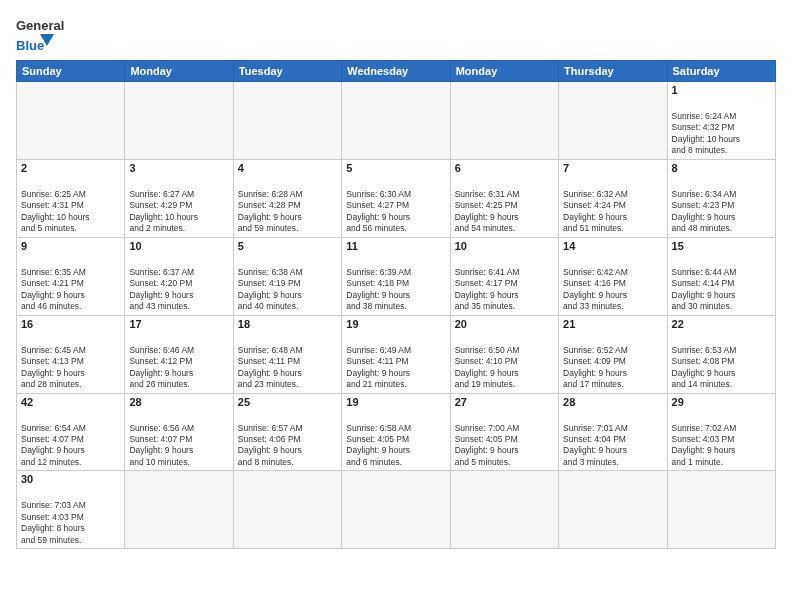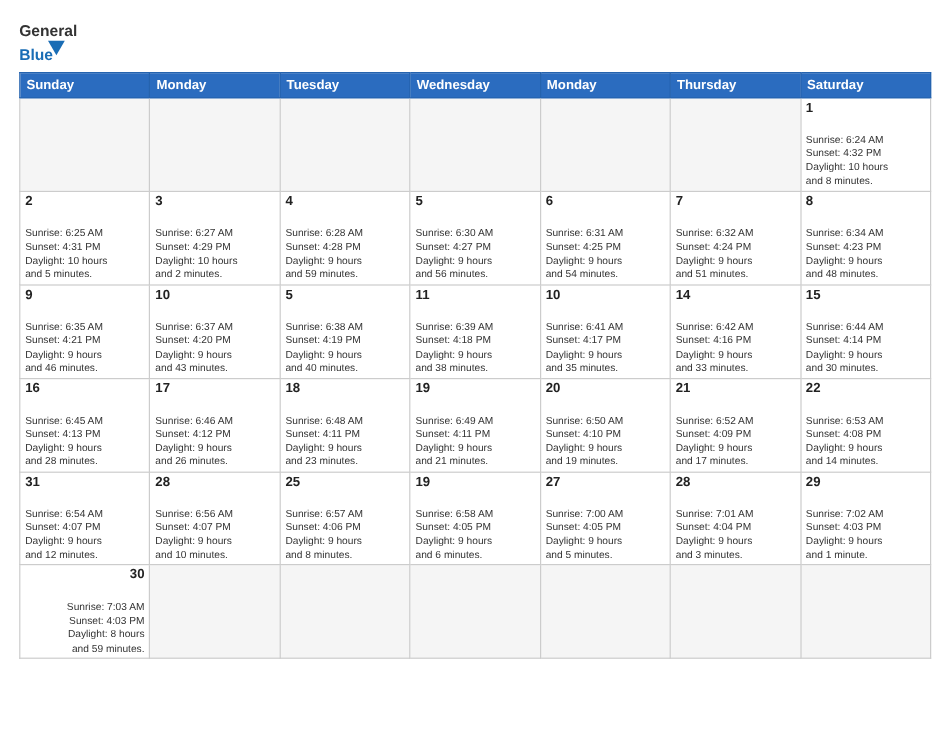--- a/index.html
+++ b/index.html
@@ -73,21 +73,20 @@
       color: #222;
     }
     .day-info {
       font-size: 8.5px;
       line-height: 1.35;
       color: #333;
       margin-top: 15px;
     }
     .last-row td {
       height: 68px;
-      text-align: right;
     }
   </style>
 </head>
 <body>
 
 <div class="page">
   <div class="header">
 
     <div class="logo-wrapper">
       <div style="display:flex;align-items:center;">
@@ -219,21 +218,21 @@
             <div class="day-num">21</div>
             <div class="day-info">Sunrise: 6:52 AM<br>Sunset: 4:09 PM<br>Daylight: 9 hours<br>and 17 minutes.</div>
           </td>
           <td>
             <div class="day-num">22</div>
             <div class="day-info">Sunrise: 6:53 AM<br>Sunset: 4:08 PM<br>Daylight: 9 hours<br>and 14 minutes.</div>
           </td>
         </tr>
         <tr>
           <td>
-            <div class="day-num">31</div>
+            <div class="day-num">42</div>
             <div class="day-info">Sunrise: 6:54 AM<br>Sunset: 4:07 PM<br>Daylight: 9 hours<br>and 12 minutes.</div>
           </td>
           <td>
             <div class="day-num">28</div>
             <div class="day-info">Sunrise: 6:56 AM<br>Sunset: 4:07 PM<br>Daylight: 9 hours<br>and 10 minutes.</div>
           </td>
           <td>
             <div class="day-num">25</div>
             <div class="day-info">Sunrise: 6:57 AM<br>Sunset: 4:06 PM<br>Daylight: 9 hours<br>and 8 minutes.</div>
           </td>

